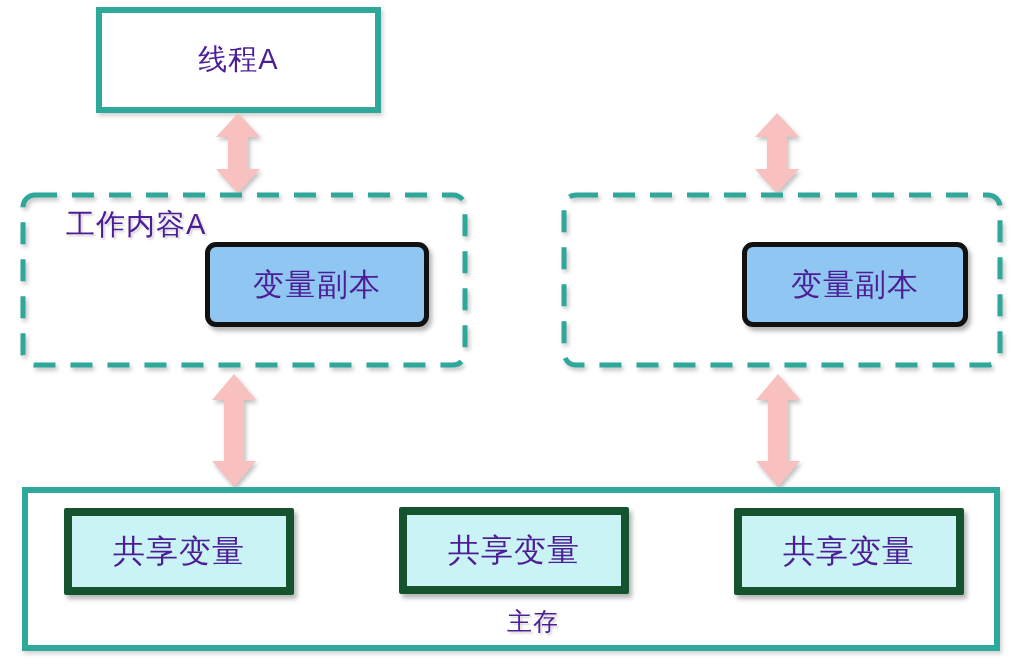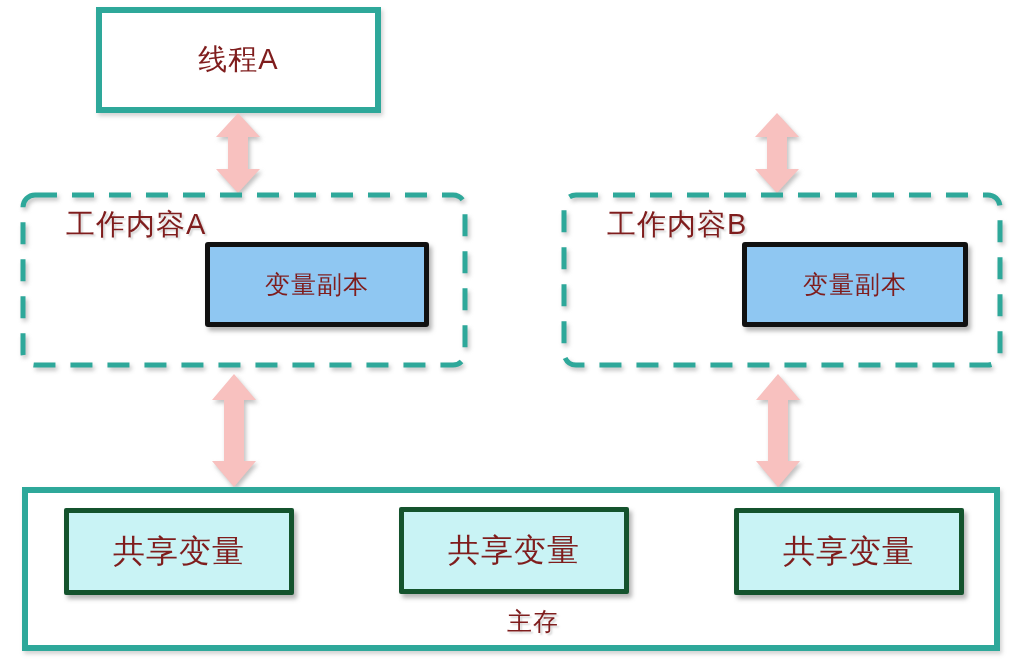--- a/index.html
+++ b/index.html
@@ -7,21 +7,21 @@
     padding: 0;
     background: #ffffff;
     font-family: "Liberation Sans", "DejaVu Sans", sans-serif;
   }
   .canvas {
     position: relative;
     width: 1011px;
     height: 666px;
     background: #ffffff;
     overflow: hidden;
-    color: #7f1d1d;
+    color: #4c1d95;
   }
   
   .thread-box {
     position: absolute;
     box-sizing: border-box;
     border: 6px solid #2ea89a;
     background: #ffffff;
     display: flex;
     align-items: center;
     justify-content: center;
@@ -55,24 +55,24 @@
     margin-left: 28px;
   }
   .copy-box {
     position: absolute;
     box-sizing: border-box;
     border: 5px solid #111111;
     background: #8fc7f2;
     display: flex;
     align-items: center;
     justify-content: center;
-    font-size: 25px;
+    font-size: 31px;
     letter-spacing: 1px;
     box-shadow: 3px 4px 4px rgba(110,110,110,0.5);
-    border-radius: 3px;
+    border-radius: 11px;
   }
   .copy-a { left: 185px; top: 50px; width: 224px; height: 85px; }
   .copy-b { left: 181px; top: 50px; width: 226px; height: 85px; }
 
   
   .v-arrow {
     position: absolute;
     filter: drop-shadow(2px 3px 2px rgba(130,130,130,0.5));
   }
 
@@ -84,21 +84,21 @@
     width: 978px;
     height: 164px;
     box-sizing: border-box;
     border: 6px solid #2ea89a;
     background: #ffffff;
     box-shadow: 2px 3px 4px rgba(130,130,130,0.35);
   }
   .shared-box {
     position: absolute;
     box-sizing: border-box;
-    border: 5px solid #14532d;
+    border: 8px solid #14532d;
     background: #c9f3f5;
     display: flex;
     align-items: center;
     justify-content: center;
     font-size: 32px;
     letter-spacing: 1px;
     box-shadow: 3px 4px 4px rgba(110,110,110,0.5);
     border-radius: 2px;
   }
   .shared-1 { left: 36px;  top: 15px; width: 230px; height: 87px; }
@@ -141,21 +141,20 @@
     <div class="work-label">工作内容A</div>
     <div class="copy-box copy-a">
       <span>变量副本</span>
     </div>
   </div>
 
   <div class="work-box work-b">
     <svg class="dash-rect" width="442" height="176" viewBox="0 0 442 176">
       <rect x="3" y="3" width="436" height="170" rx="12" fill="none" stroke="#2ea89a" stroke-width="5" stroke-dasharray="22 15"></rect>
     </svg>
-    <div class="work-label">工作内容B</div>
     <div class="copy-box copy-b">
       <span>变量副本</span>
     </div>
   </div>
 
   <svg class="v-arrow" style="left:210px; top:374px;" width="48" height="113" viewBox="0 0 48 113">
     <polygon points="24,0 46,26 34,26 34,87 46,87 24,113 2,87 14,87 14,26 2,26" fill="#f8c1bf"></polygon>
   </svg>
 
   <svg class="v-arrow" style="left:754px; top:374px;" width="48" height="113" viewBox="0 0 48 113">

